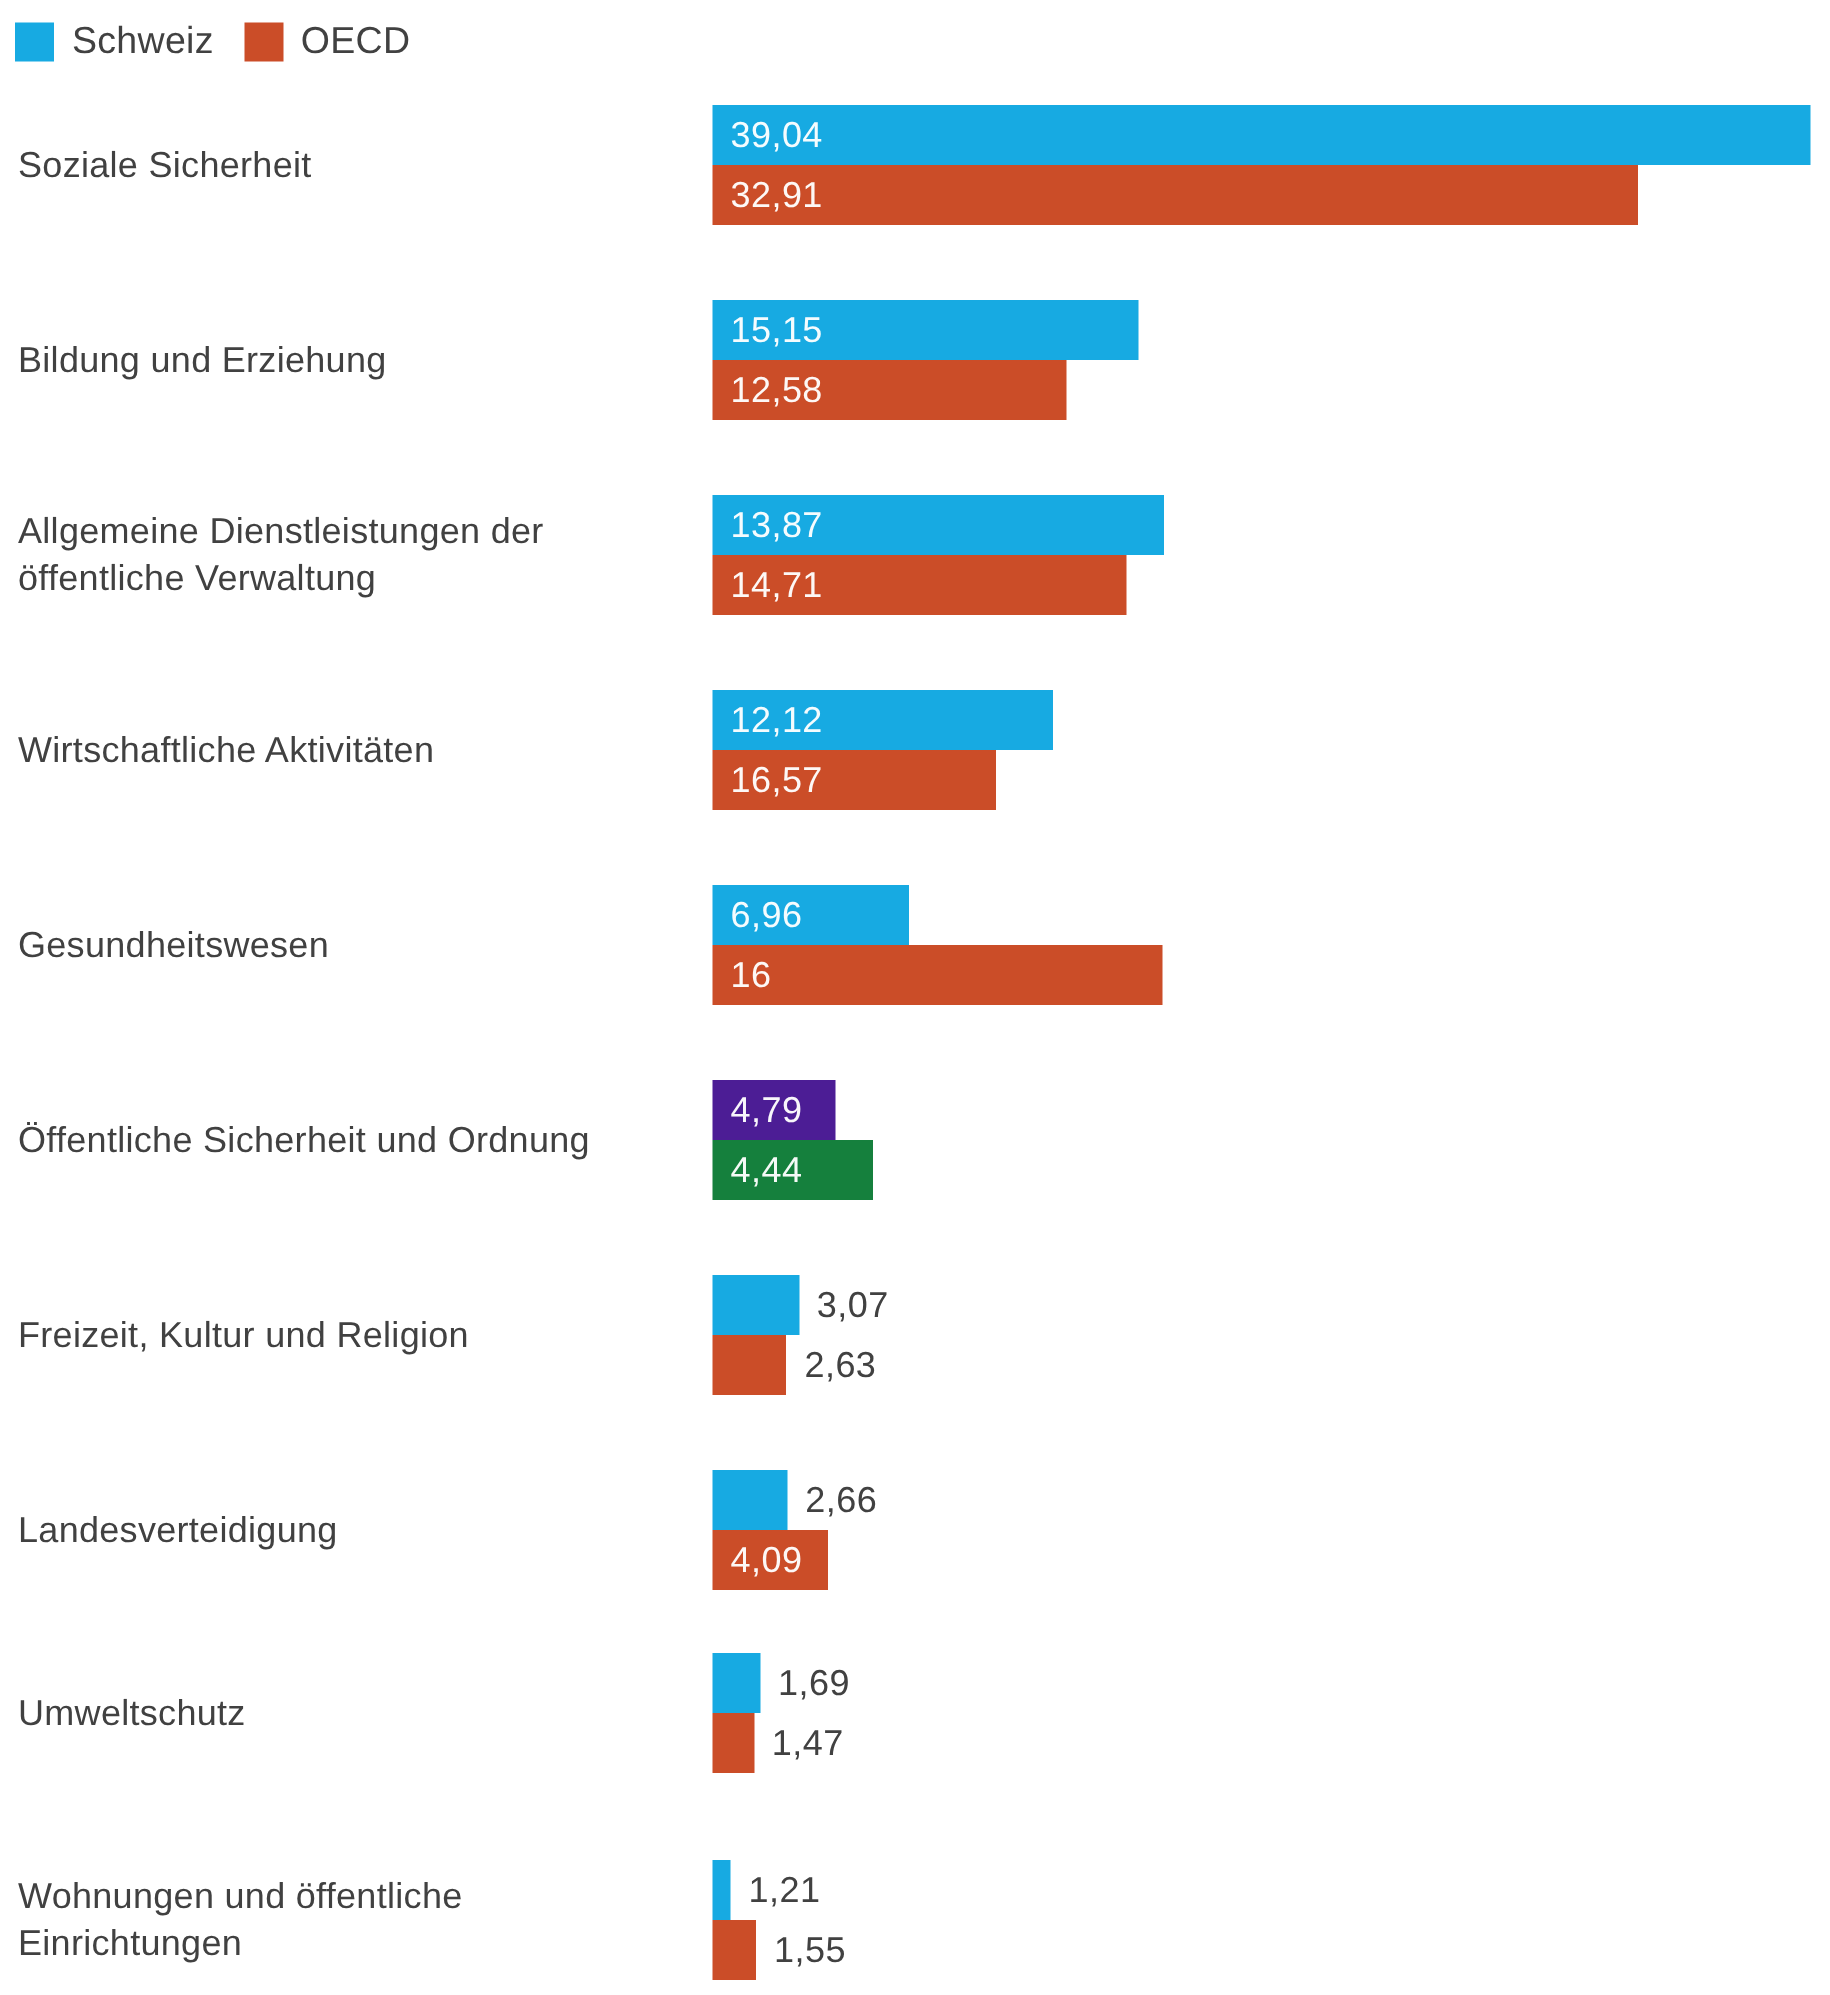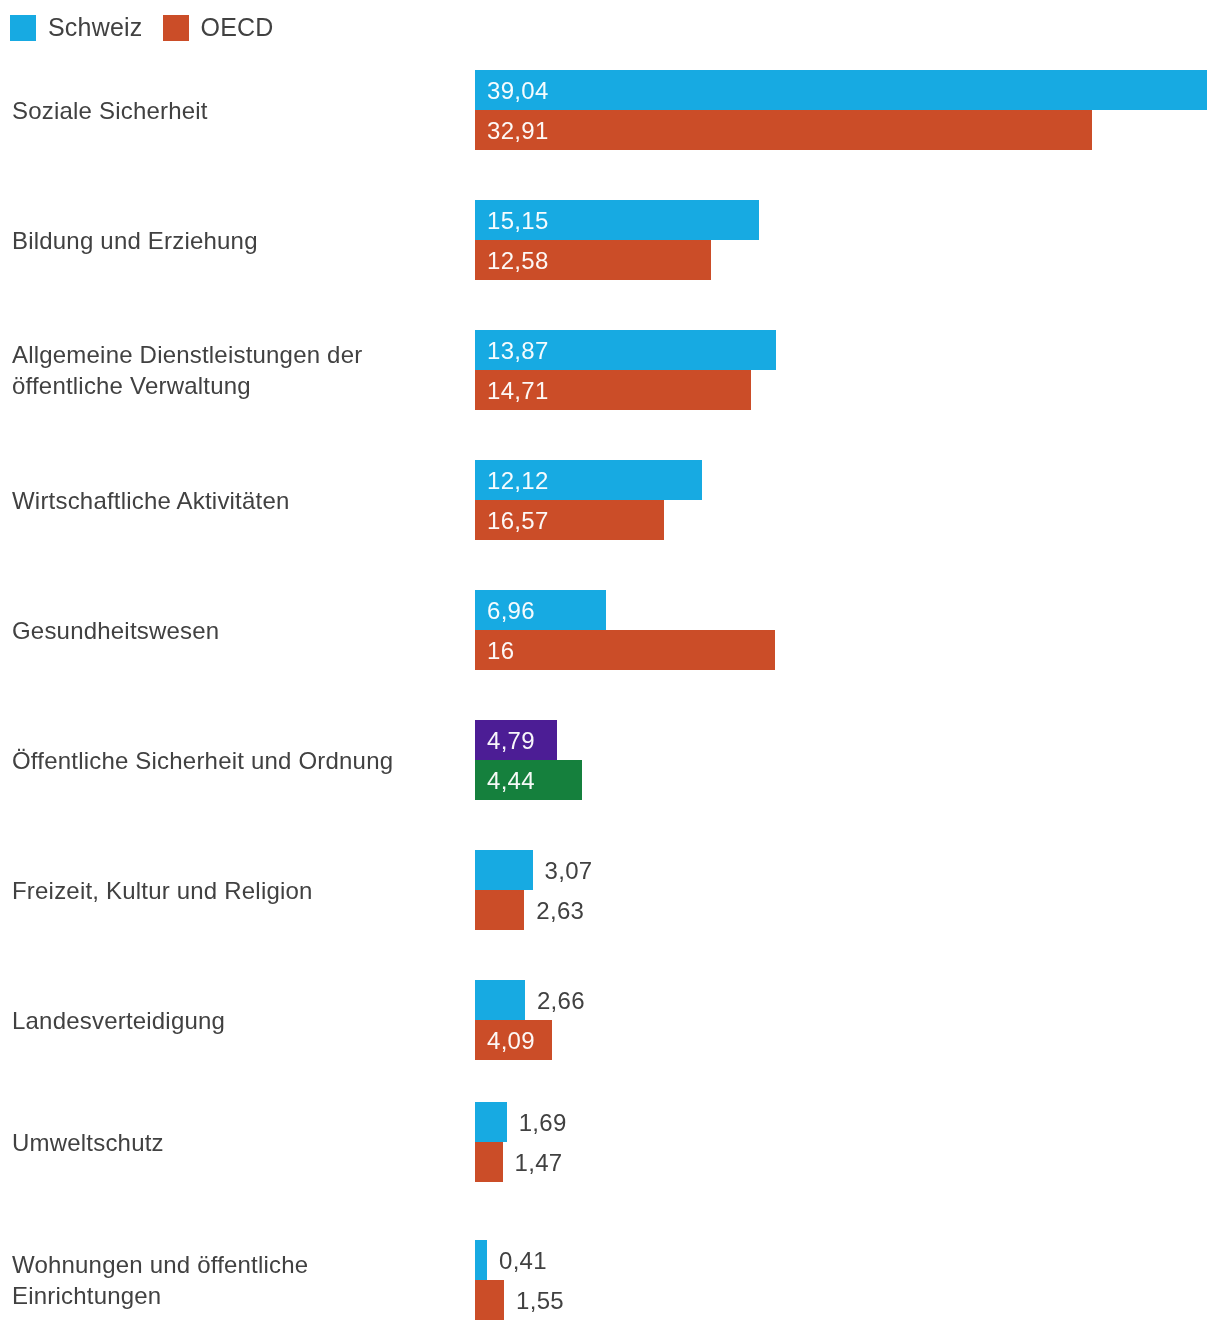--- a/index.html
+++ b/index.html
@@ -208,21 +208,21 @@
         <div class="bar bar-oecd" style="width: 27.5625px; background: rgb(203, 77, 40);">
           <span class="val outside" style="left: 39.5625px;">1,47</span>
         </div>
       </div>
     </div>
 
     <div class="row" style="top: 1240px;">
       <div class="cat-label">Wohnungen und öffentliche Einrichtungen</div>
       <div class="bars">
         <div class="bar bar-schweiz" style="width: 12px; background: rgb(23, 170, 226);">
-          <span class="val outside" style="left: 24px;">0,41</span>
+          <span class="val outside" style="left: 24px;">1,21</span>
         </div>
         <div class="bar bar-oecd" style="width: 29.0625px; background: rgb(203, 77, 40);">
           <span class="val outside" style="left: 41.0625px;">1,55</span>
         </div>
       </div>
     </div>
   </div>
 
 </div>
 

